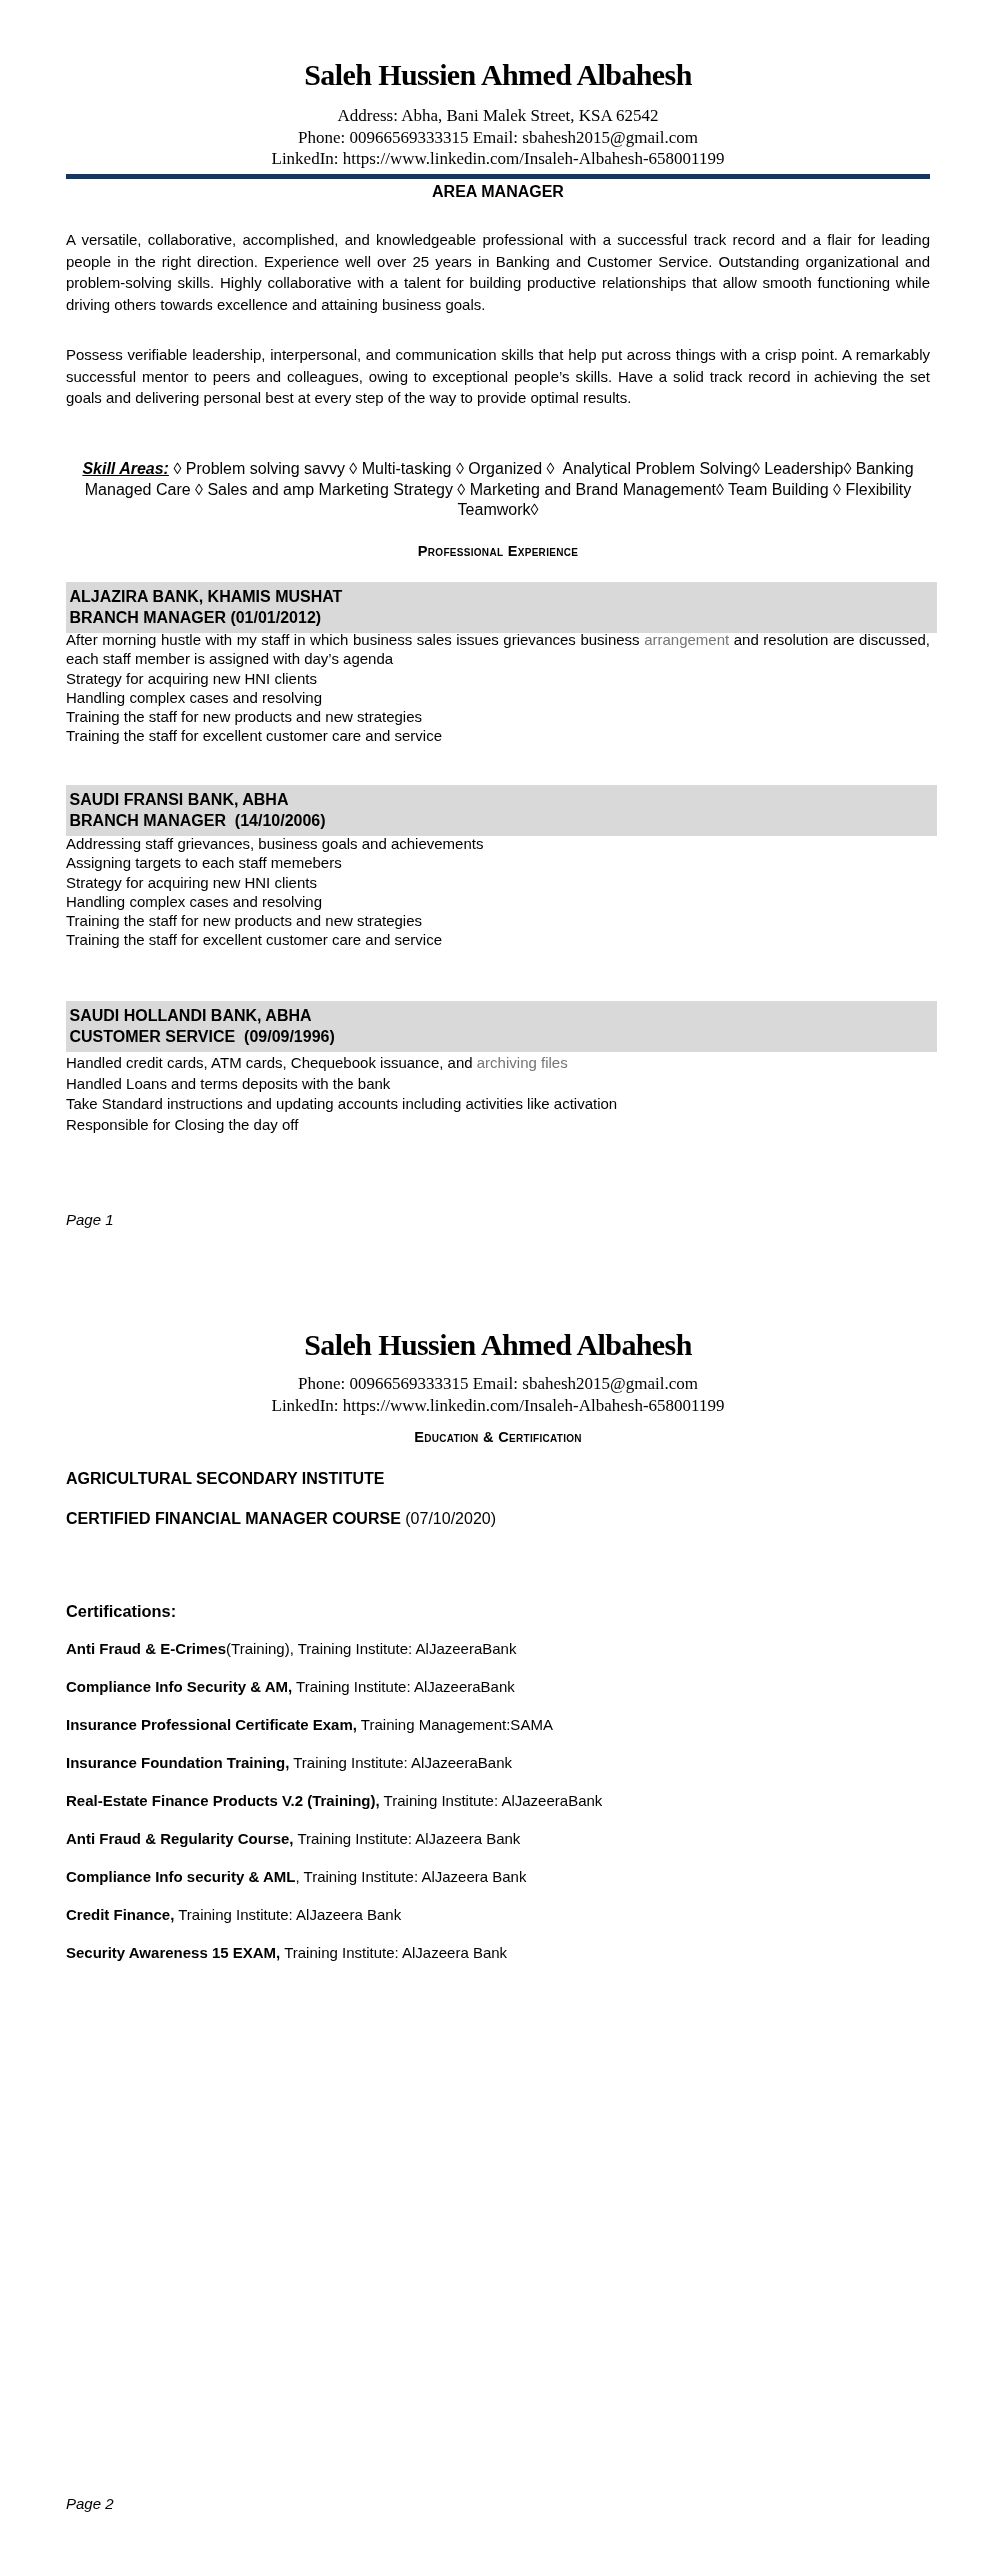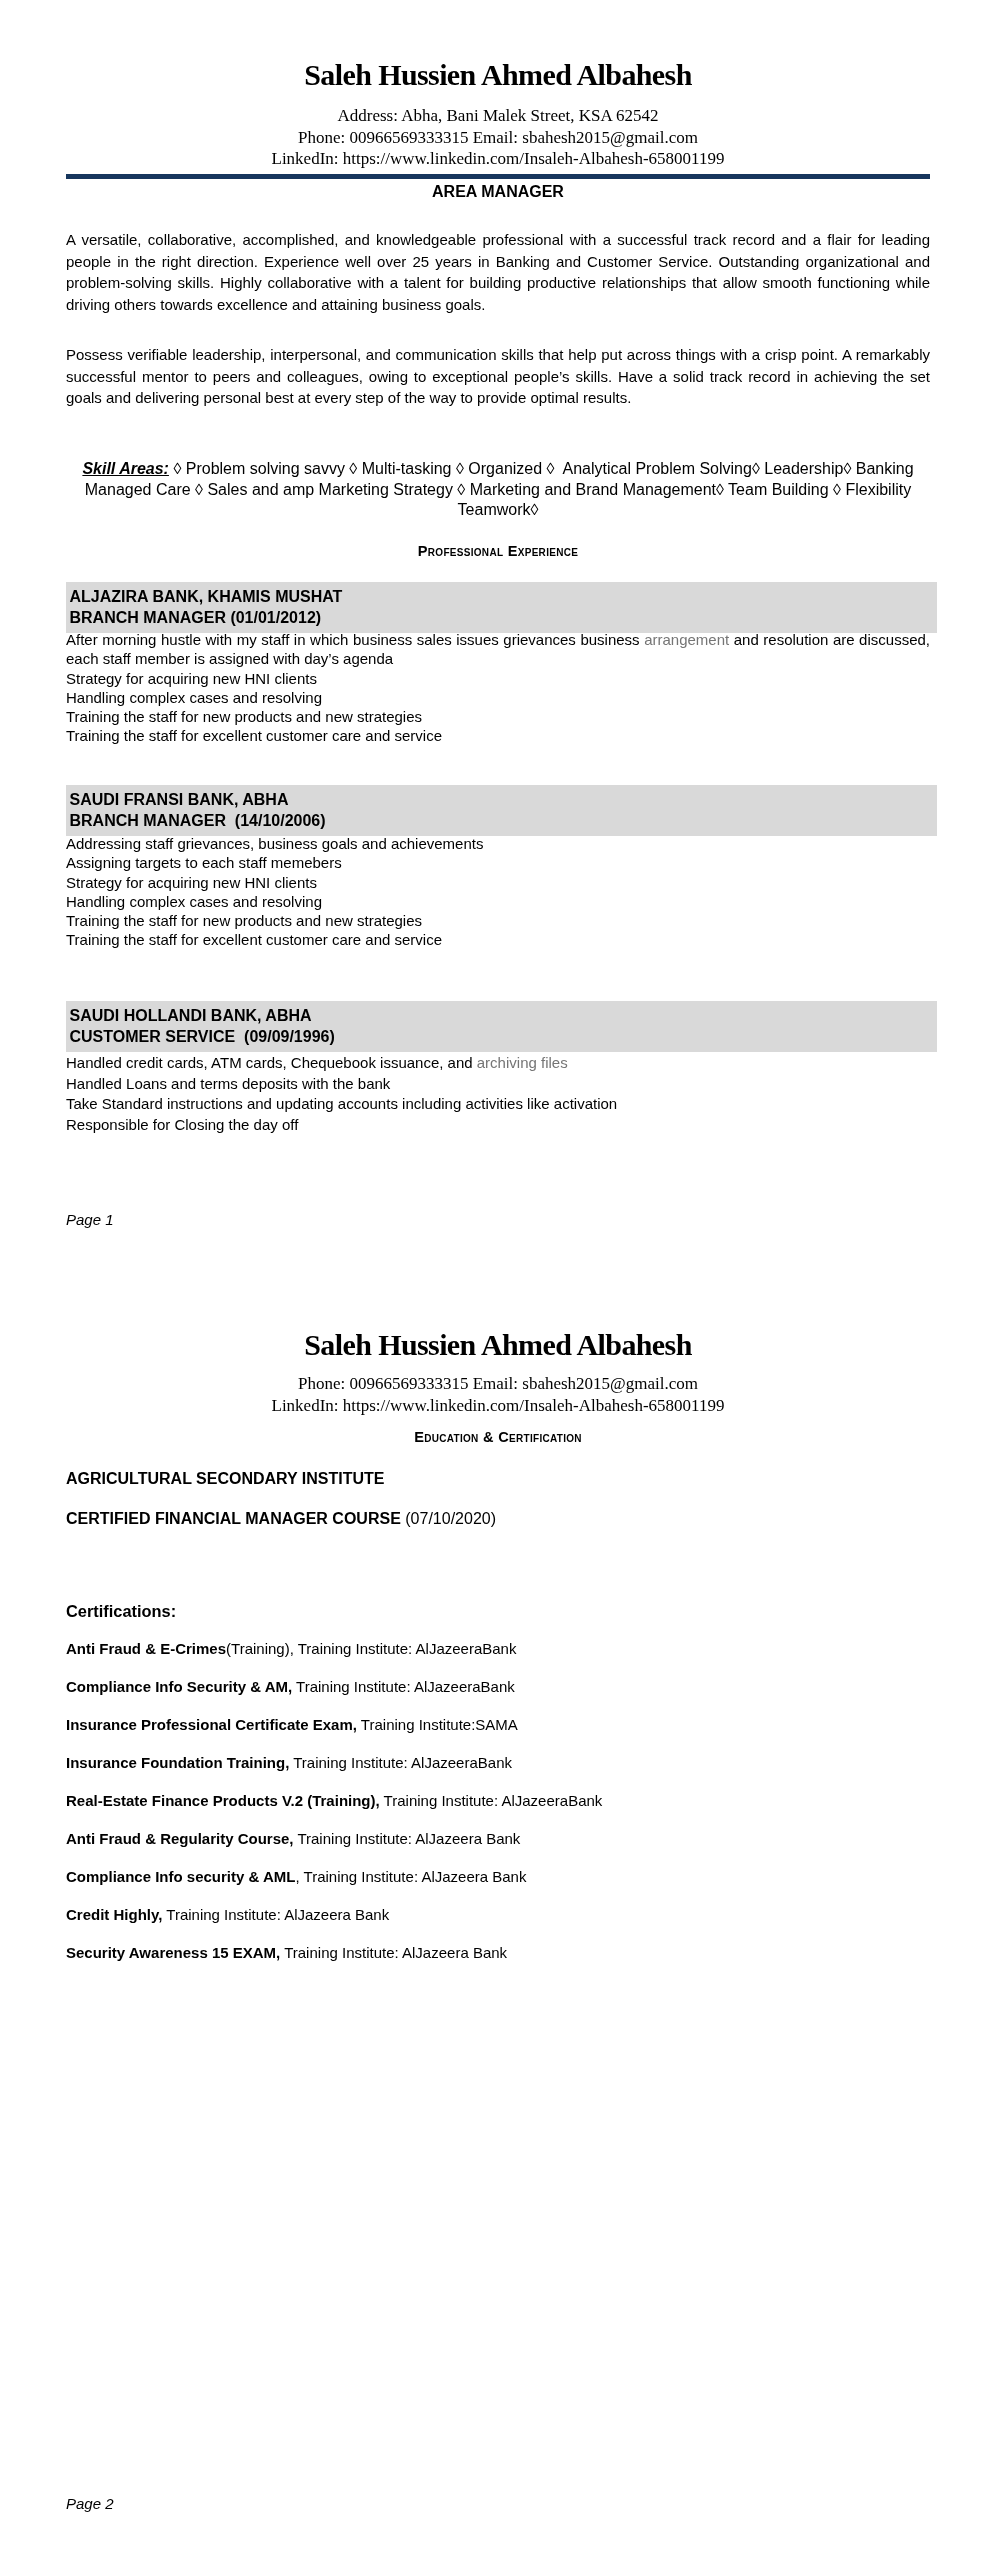--- a/index.html
+++ b/index.html
@@ -159,25 +159,25 @@
 
   <div class="abs edu-line bold-lead" style="top:1469px">AGRICULTURAL SECONDARY INSTITUTE</div>
 
   <div class="abs edu-line" style="top:1509px"><span class="bold-lead">CERTIFIED FINANCIAL MANAGER COURSE</span><span> (07/10/2020)</span></div>
 
   <div class="abs cert-label" style="top:1602px">Certifications:</div>
 
   <div class="abs" style="top:1640px">
     <div class="cert-item"><span class="bold-lead">Anti Fraud &amp; E-Crimes</span><span>(Training), Training Institute: AlJazeeraBank</span></div>
     <div class="cert-item"><span class="bold-lead">Compliance Info Security &amp; AM,</span><span> Training Institute: AlJazeeraBank</span></div>
-    <div class="cert-item"><span class="bold-lead">Insurance Professional Certificate Exam,</span><span> Training Institute:SAMA</span></div>
+    <div class="cert-item"><span class="bold-lead">Insurance Professional Certificate Exam,</span><span> Training Management:SAMA</span></div>
     <div class="cert-item"><span class="bold-lead">Insurance Foundation Training,</span><span> Training Institute: AlJazeeraBank</span></div>
     <div class="cert-item"><span class="bold-lead">Real-Estate Finance Products V.2 (Training),</span><span> Training Institute: AlJazeeraBank</span></div>
     <div class="cert-item"><span class="bold-lead">Anti Fraud &amp; Regularity Course,</span><span> Training Institute: AlJazeera Bank</span></div>
     <div class="cert-item"><span class="bold-lead">Compliance Info security &amp; AML</span><span>, Training Institute: AlJazeera Bank</span></div>
-    <div class="cert-item"><span class="bold-lead">Credit Highly,</span><span> Training Institute: AlJazeera Bank</span></div>
+    <div class="cert-item"><span class="bold-lead">Credit Finance,</span><span> Training Institute: AlJazeera Bank</span></div>
     <div class="cert-item"><span class="bold-lead">Security Awareness 15 EXAM,</span><span> Training Institute: AlJazeera Bank</span></div>
   </div>
 
   <div class="abs right page-label" style="top:2495px">Page 2</div>
 
 </div>
 
 
 </body></html>

